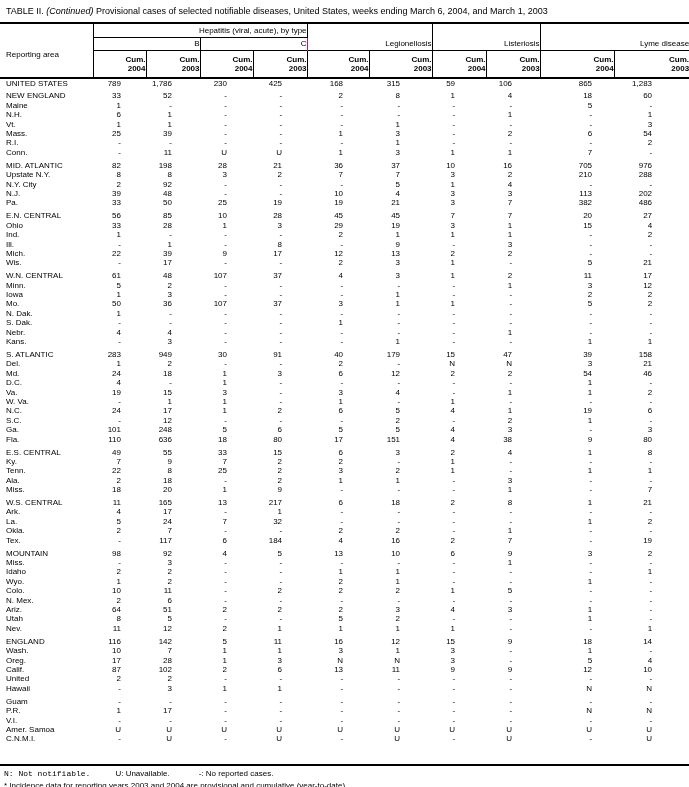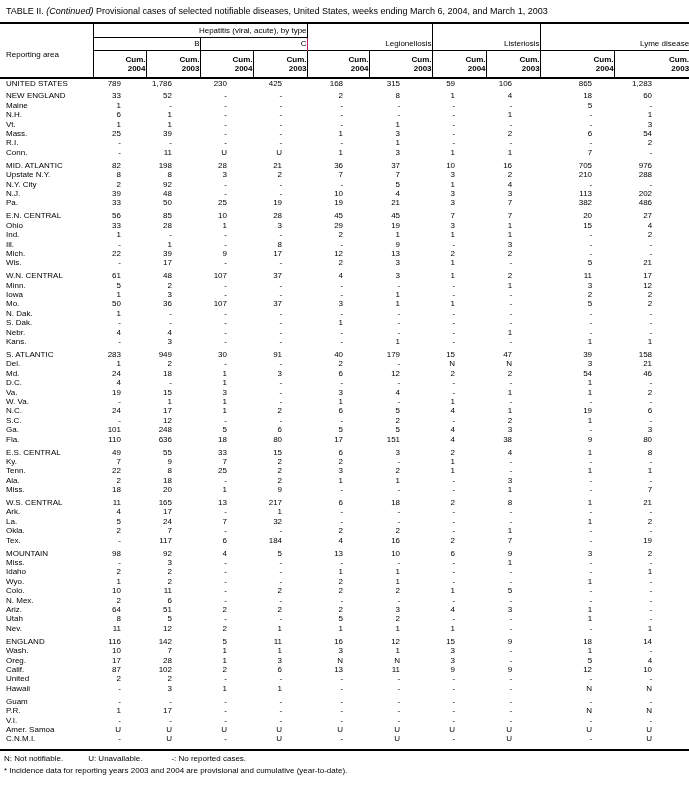--- a/index.html
+++ b/index.html
@@ -18,28 +18,28 @@
   th.grp{vertical-align:bottom;padding-bottom:2px;border-left:1px solid #be185d;border-right:1px solid #000;}
   th.grp-last{border-right:none;padding-left:26px;}
   th.sub{border-bottom:1px solid #000;height:12px;}
   th.sub-c{border-left:1px solid #000;}
   th.cum{border:1px solid #000;border-bottom:2px solid #000;height:26px;line-height:9px;font-weight:bold;}
   th.cum-last{border-right:none;}
   tbody td{vertical-align:bottom;line-height:9.4px;height:9.4px;white-space:nowrap;}
   tbody td.area{text-align:left;padding-left:6px;}
   tbody td.num{text-align:right;}
   tr.gap td{padding-top:3.5px;}
-  tbody tr:last-child td{padding-bottom:5px;}
+  tbody tr:last-child td{padding-bottom:20px;}
   td.v1{padding-right:25px;} td.v2{padding-right:28px;}
   td.v3{padding-right:26px;} td.v4{padding-right:25px;}
   td.v5{padding-right:26px;} td.v6{padding-right:32px;}
   td.v7{padding-right:31px;} td.v8{padding-right:28px;}
   td.v9{padding-right:22px;} td.v10{padding-right:37px;}
   .foot{margin:3px 0 0 4px;font-size:8px;line-height:9.5px;}
-  .foot .k1{margin-right:25px;}
+  .foot .k1{margin-right:25px;font-family:Liberation Mono, monospace;}
   .foot .k2{margin-right:29px;}
 </style>
 </head>
 <body>
 
 <div class="title">
   <div><span>TABLE II. </span><span class="it">(Continued)</span><span> Provisional cases of selected notifiable diseases, United States, weeks ending March 6, 2004, and March 1, 2003</span></div>
 </div>
 
 <table>

